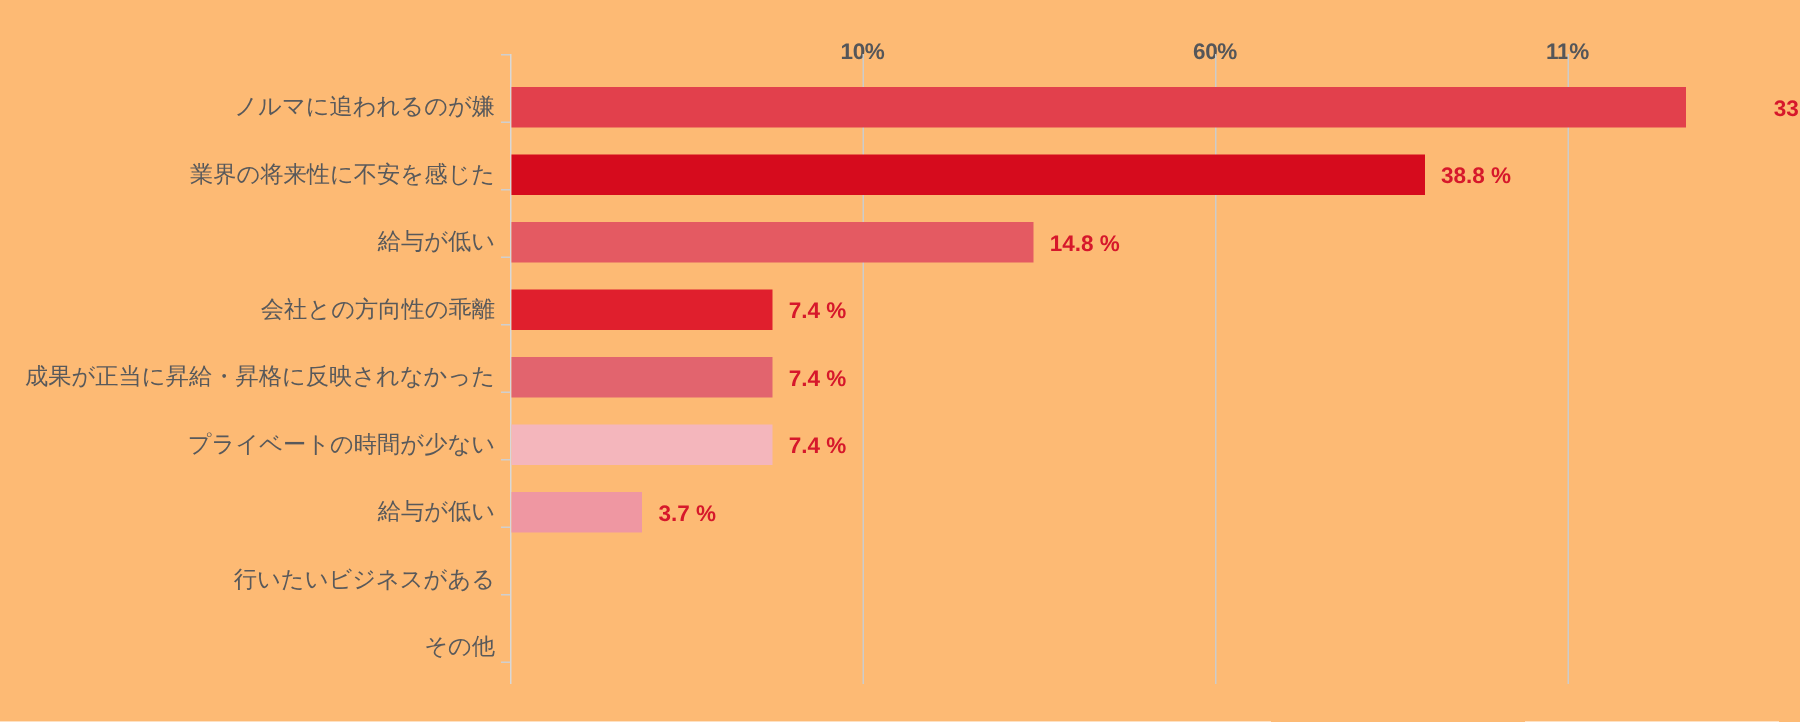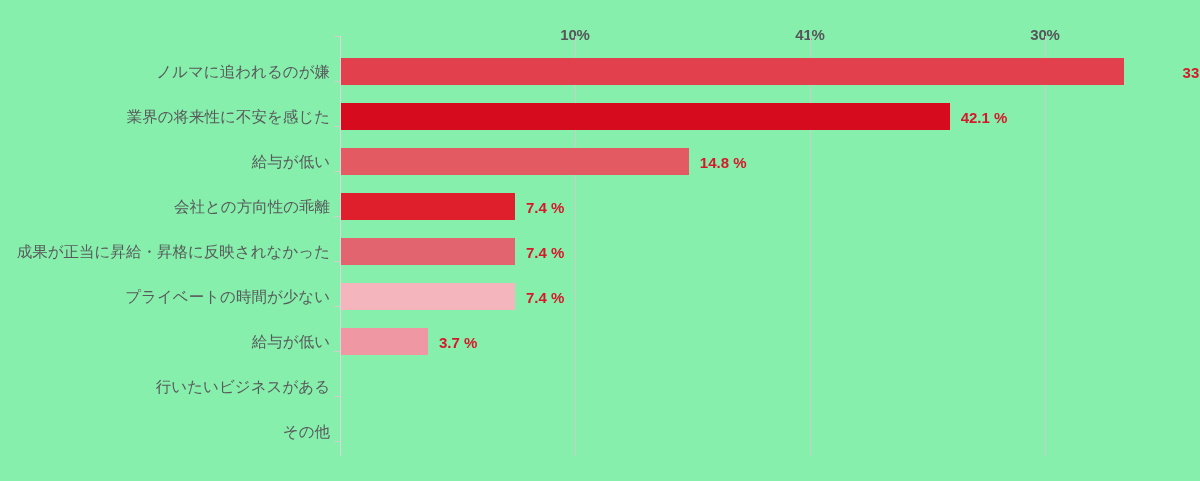--- a/index.html
+++ b/index.html
@@ -11,21 +11,21 @@
     width: 1200px;
     height: 481px;
     font-family: "Liberation Sans", "DejaVu Sans", sans-serif;
     overflow: hidden;
   }
 
   #chart-root {
     position: relative;
     width: 1200px;
     height: 481px;
-    background: #86efac;
+    background: #fdba74;
   }
 
   
   .plot-area {
     position: absolute;
     left: 340px;
     top: 36px;
     width: 800px;
     height: 420px;
   }
@@ -95,22 +95,22 @@
     line-height: 1;
   }
 </style>
 </head>
 <body>
 
 <div id="chart-root">
 
   <div id="x-tick-labels">
       <div class="x-tick-label" style="left: 575px; color: rgb(85, 86, 89);">10%</div>
-      <div class="x-tick-label" style="left: 810px; color: rgb(85, 86, 89);">41%</div>
-      <div class="x-tick-label" style="left: 1045px; color: rgb(85, 86, 89);">30%</div>
+      <div class="x-tick-label" style="left: 810px; color: rgb(85, 86, 89);">60%</div>
+      <div class="x-tick-label" style="left: 1045px; color: rgb(85, 86, 89);">11%</div>
     </div>
 
   <div class="y-axis-line"></div>
 
   <div id="y-ticks">
       <div class="y-tick" style="top: 36px;"></div>
       <div class="y-tick" style="top: 81px;"></div>
       <div class="y-tick" style="top: 126px;"></div>
       <div class="y-tick" style="top: 171px;"></div>
       <div class="y-tick" style="top: 216px;"></div>
@@ -144,21 +144,21 @@
       <div class="bar" style="left: 341px; top: 103px; width: 608.65px; background: rgb(214, 11, 29);"></div>
       <div class="bar" style="left: 341px; top: 148px; width: 347.8px; background: rgb(228, 90, 98);"></div>
       <div class="bar" style="left: 341px; top: 193px; width: 173.9px; background: rgb(224, 31, 45);"></div>
       <div class="bar" style="left: 341px; top: 238px; width: 173.9px; background: rgb(226, 100, 110);"></div>
       <div class="bar" style="left: 341px; top: 283px; width: 173.9px; background: rgb(244, 182, 188);"></div>
       <div class="bar" style="left: 341px; top: 328px; width: 86.95px; background: rgb(239, 151, 162);"></div>
     </div>
 
   <div id="value-labels">
       <div class="value-label" style="left: 1134.55px; top: 64.5px; color: rgb(214, 24, 43); margin-left: 48px;">33.3 %</div>
-      <div class="value-label" style="left: 960.65px; top: 109.5px; color: rgb(214, 24, 43);">42.1 %</div>
+      <div class="value-label" style="left: 960.65px; top: 109.5px; color: rgb(214, 24, 43);">38.8 %</div>
       <div class="value-label" style="left: 699.8px; top: 154.5px; color: rgb(214, 24, 43);">14.8 %</div>
       <div class="value-label" style="left: 525.9px; top: 199.5px; color: rgb(214, 24, 43);">7.4 %</div>
       <div class="value-label" style="left: 525.9px; top: 244.5px; color: rgb(214, 24, 43);">7.4 %</div>
       <div class="value-label" style="left: 525.9px; top: 289.5px; color: rgb(214, 24, 43);">7.4 %</div>
       <div class="value-label" style="left: 438.95px; top: 334.5px; color: rgb(214, 24, 43);">3.7 %</div>
     </div>
 
 </div>
 
 </body></html>

